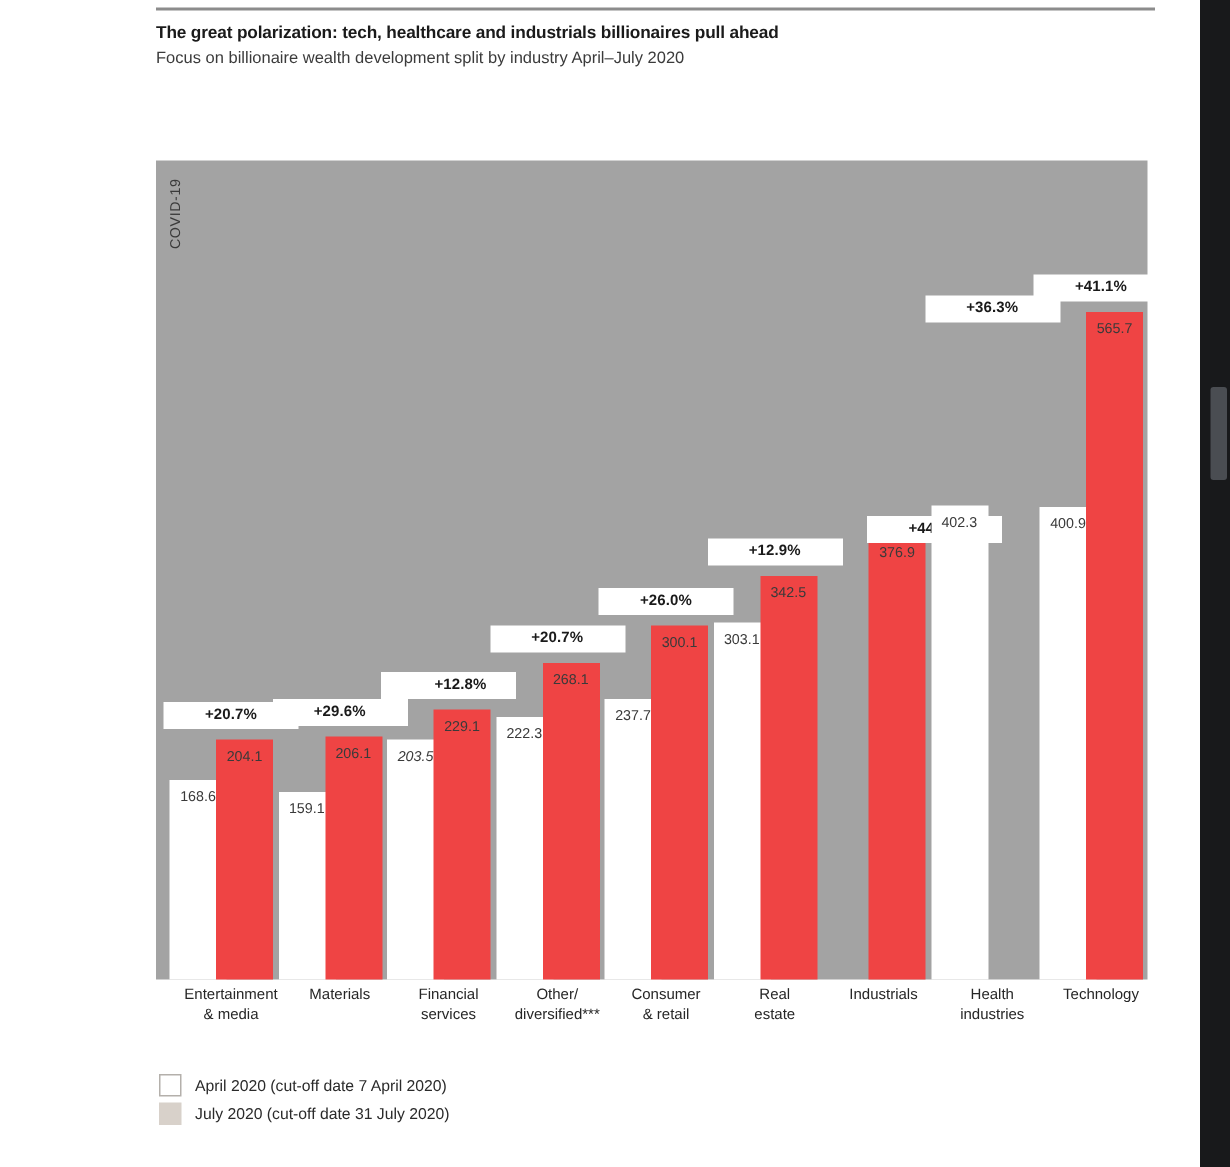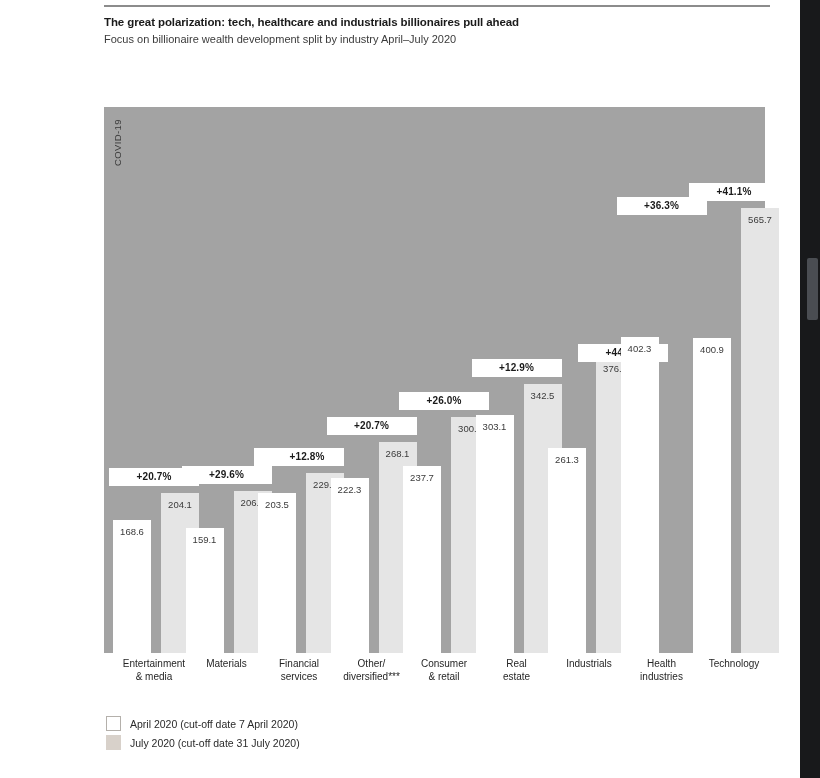--- a/index.html
+++ b/index.html
@@ -84,22 +84,22 @@
     position: absolute;
     bottom: 0;
     width: 38px;
     box-sizing: border-box;
   }
   .bar.april {
     left: 0;
     background: #ffffff;
   }
   .bar.july {
-    left: 48px;
-    background: #e5e5e5;
+    left: 31px;
+    background: #ef4444;
   }
   .bar-value {
     position: absolute;
     left: 0; right: 0;
     top: 6px;
     text-align: center;
     font-size: 9.5px;
     color: #3a3a3a;
     white-space: nowrap;
   }
@@ -187,21 +187,21 @@
     <div class="group" style="left: 81.5px; width: 82px;">
       <div class="bar april" style="height: 125.053px;">
         <span class="bar-value">159.1</span>
       </div>
       <div class="bar july" style="height: 161.995px;">
         <span class="bar-value">206.1</span>
       </div>
       <div class="pct-box" style="bottom: 168.995px;">+29.6%</div>
     </div>
     <div class="group" style="left: 154px; width: 82px;">
-      <div class="bar april" style="height: 159.951px;">
+      <div class="bar april" style="height: 159.951px; font-style: italic;">
         <span class="bar-value">203.5</span>
       </div>
       <div class="bar july" style="height: 180.073px;">
         <span class="bar-value">229.1</span>
       </div>
       <div class="pct-box" style="bottom: 187.073px; padding-left: 16px;">+12.8%</div>
     </div>
     <div class="group" style="left: 226.5px; width: 82px;">
       <div class="bar april" style="height: 174.728px; margin-top: 20px;">
         <span class="bar-value">222.3</span>
@@ -223,23 +223,20 @@
     <div class="group" style="left: 371.5px; width: 82px;">
       <div class="bar april" style="height: 238.237px;">
         <span class="bar-value">303.1</span>
       </div>
       <div class="bar july" style="height: 269.205px;">
         <span class="bar-value">342.5</span>
       </div>
       <div class="pct-box" style="bottom: 276.205px;">+12.9%</div>
     </div>
     <div class="group" style="left: 444px; width: 82px;">
-      <div class="bar april" style="height: 205.382px;">
-        <span class="bar-value">261.3</span>
-      </div>
       <div class="bar july" style="height: 296.243px;">
         <span class="bar-value">376.9</span>
       </div>
       <div class="pct-box" style="bottom: 291px; margin-left: 34px;">+44.4%</div>
     </div>
     <div class="group" style="left: 516.5px; width: 82px;">
       <div class="bar april" style="height: 316.208px;">
         <span class="bar-value">402.3</span>
       </div>
       <div class="pct-box" style="bottom: 437.728px;">+36.3%</div>

